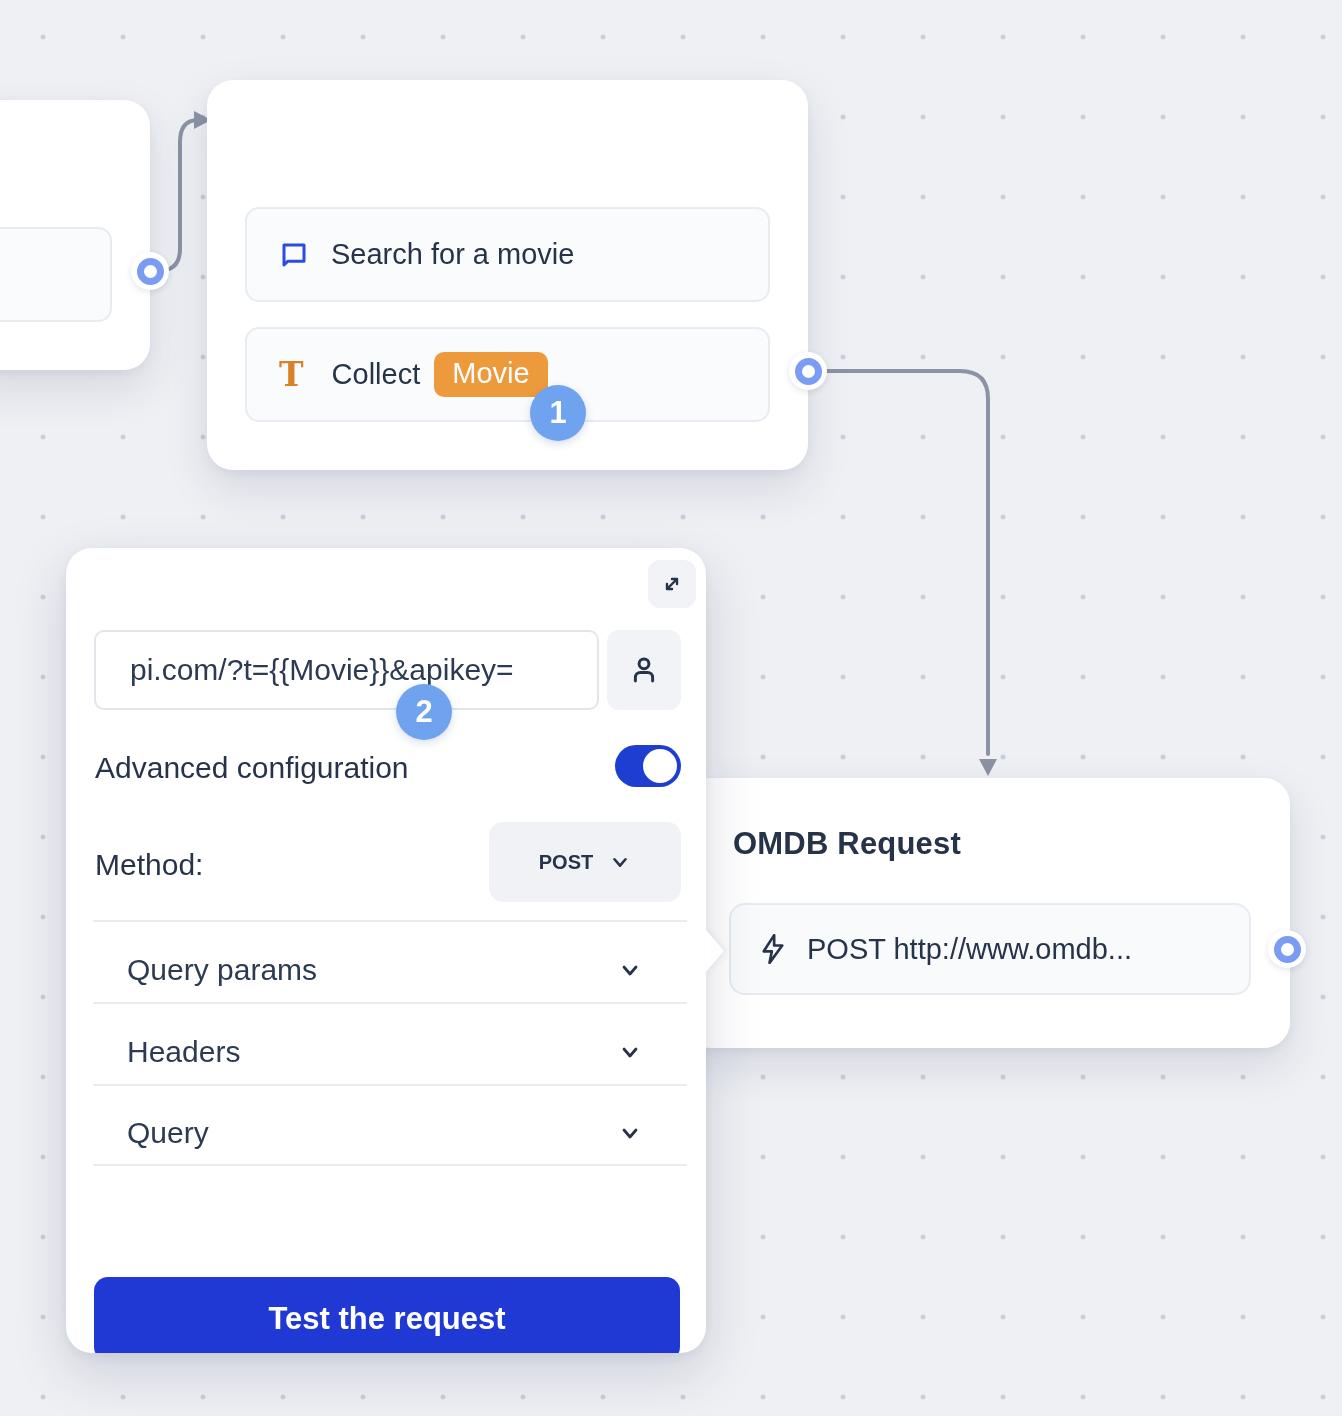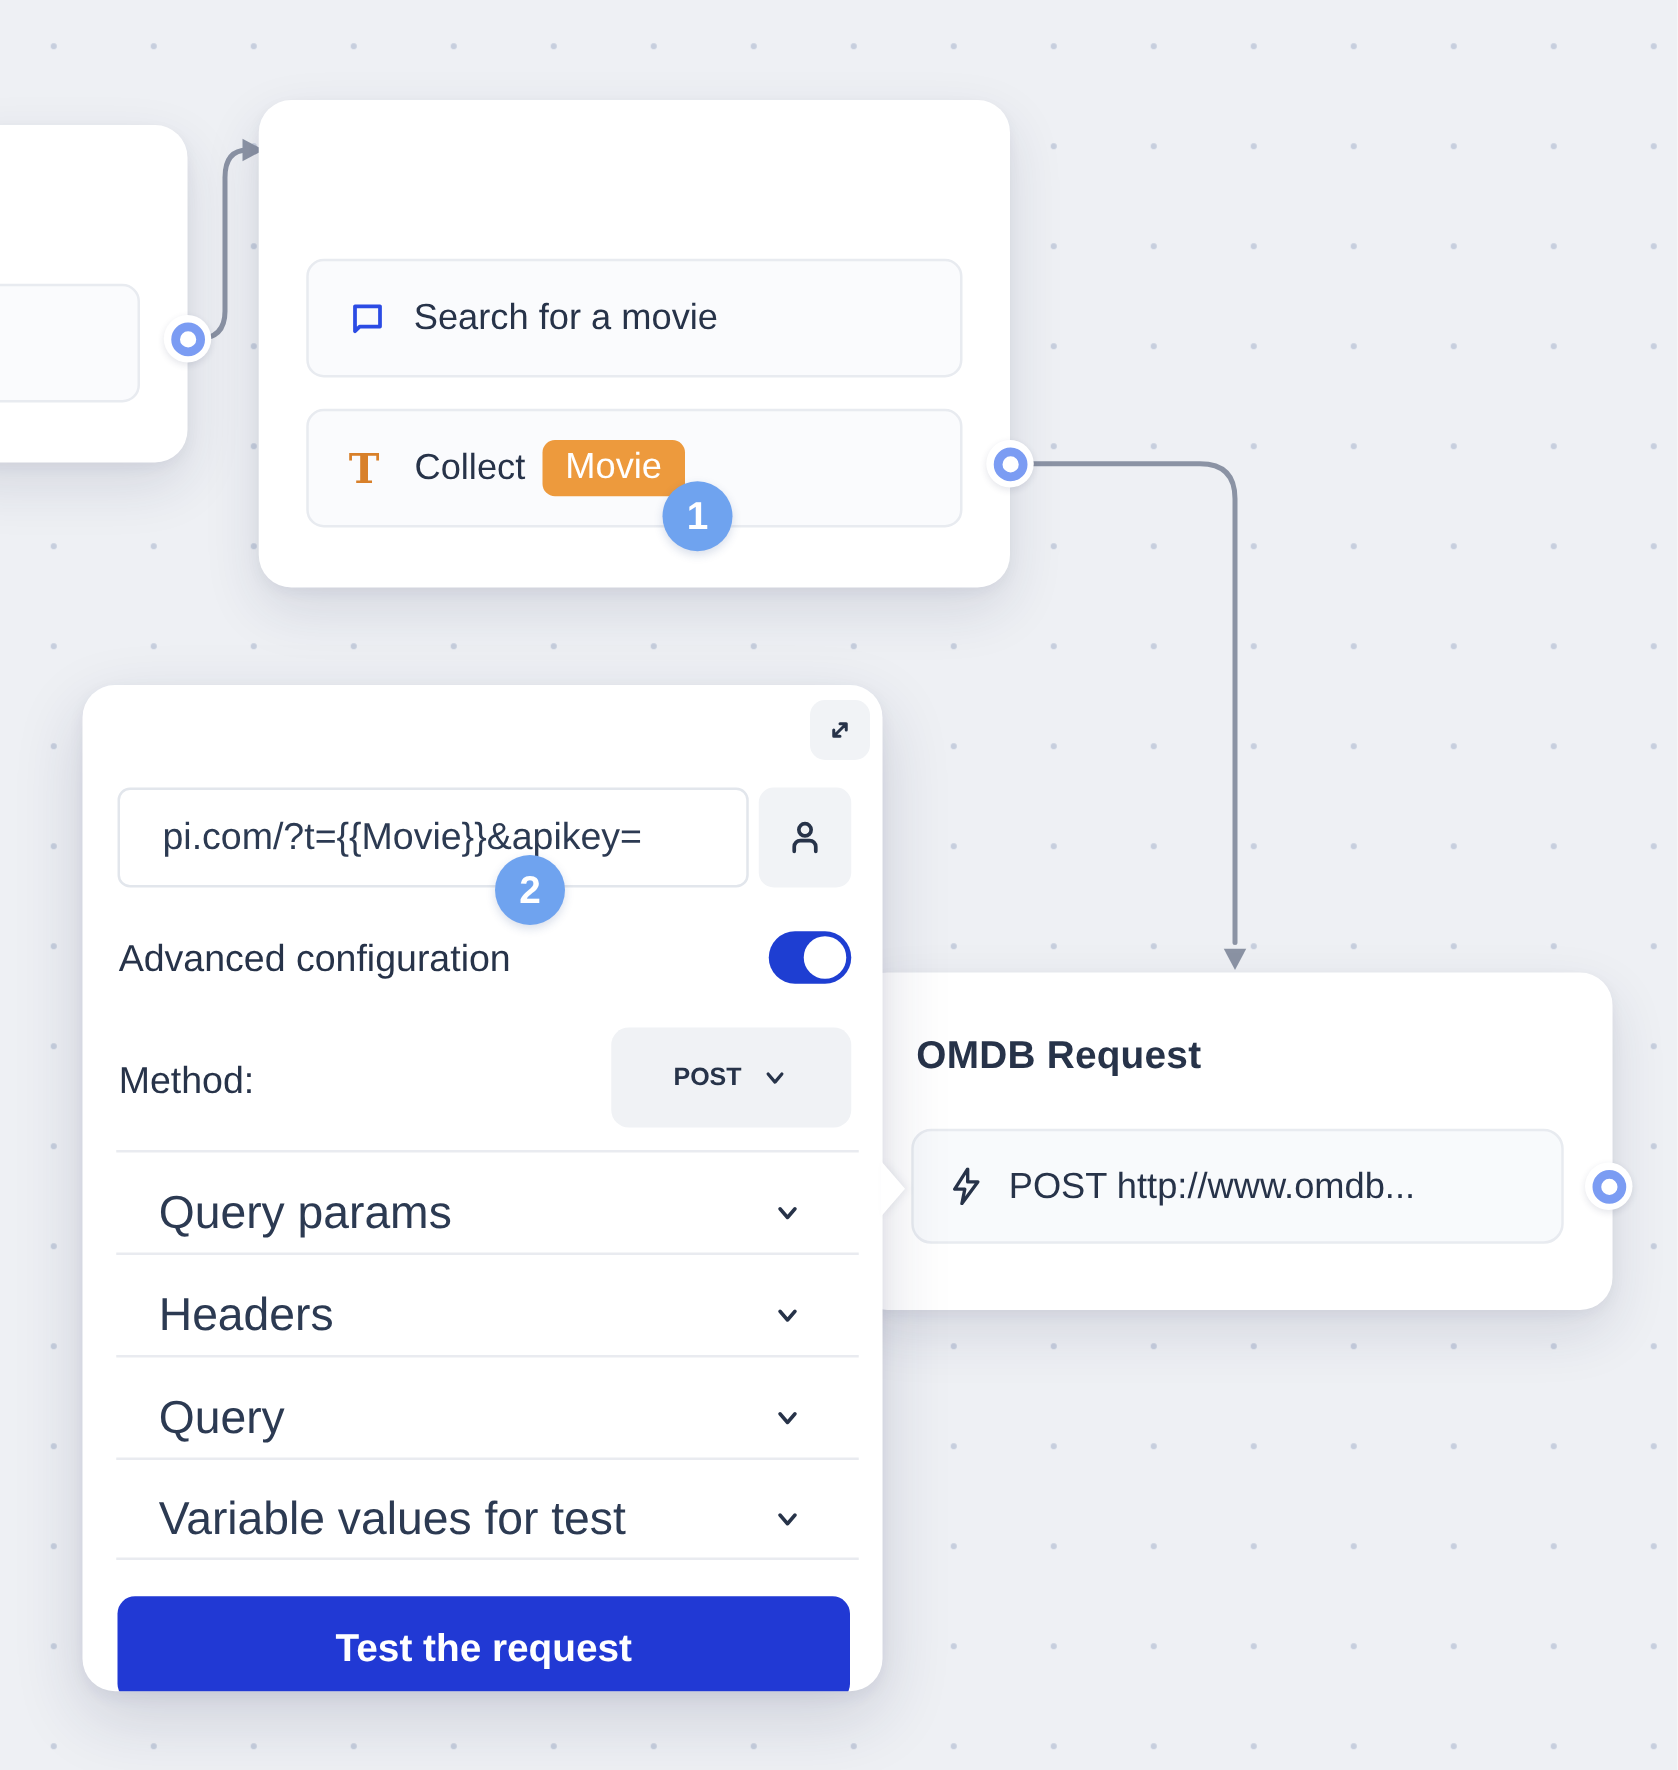--- a/index.html
+++ b/index.html
@@ -69,21 +69,21 @@
   .method-label{position:absolute;left:29px;top:300px;font-size:30px;color:#273349;}
   .method-btn{
     left:423px;top:274px;width:192px;height:80px;border-radius:14px;background:#f0f2f5;
     gap:16px;font-family:"Liberation Sans",sans-serif;
   }
   .method-value{font-size:20px;font-weight:700;color:#273349;}
   .sections{position:absolute;left:27px;top:372px;width:594px;}
   .section-row{
     height:82px;border-top:2px solid #e9ebf0;box-sizing:border-box;
     display:flex;align-items:center;justify-content:space-between;
-    padding:16px 45px 0 34px;cursor:pointer;font-size:37px;color:#2c3a52;
+    padding:16px 45px 0 34px;cursor:pointer;font-size:30px;color:#2c3a52;
   }
   .section-row:last-child{border-bottom:2px solid #e9ebf0;}
   .test-btn{
     position:absolute;left:28px;top:729px;width:586px;height:84px;border:none;cursor:pointer;
     background:#2139d4;border-radius:14px;color:#fff;font-size:31px;font-weight:700;
     font-family:"Liberation Sans",sans-serif;
   }
   svg{display:block;}
 </style>
 </head>
@@ -187,26 +187,20 @@
         <svg width="24" height="24" viewBox="0 0 24 24">
           <polyline points="6,9 12,16 18,9" fill="none" stroke="#273349" stroke-width="2.8" stroke-linecap="round" stroke-linejoin="round"></polyline>
         </svg>
       </div>
       <div class="section-row">
         <span>Query</span>
         <svg width="24" height="24" viewBox="0 0 24 24">
           <polyline points="6,9 12,16 18,9" fill="none" stroke="#273349" stroke-width="2.8" stroke-linecap="round" stroke-linejoin="round"></polyline>
         </svg>
       </div>
-      <div class="section-row">
-        <span>Variable values for test</span>
-        <svg width="24" height="24" viewBox="0 0 24 24">
-          <polyline points="6,9 12,16 18,9" fill="none" stroke="#273349" stroke-width="2.8" stroke-linecap="round" stroke-linejoin="round"></polyline>
-        </svg>
-      </div>
     </div>
 
     <button class="test-btn">Test the request</button>
   </div>
   <div class="panel-arrow"></div>
 
   <div class="badge" style="left:396px;top:684px;">
       <span>2</span>
     </div>
 

